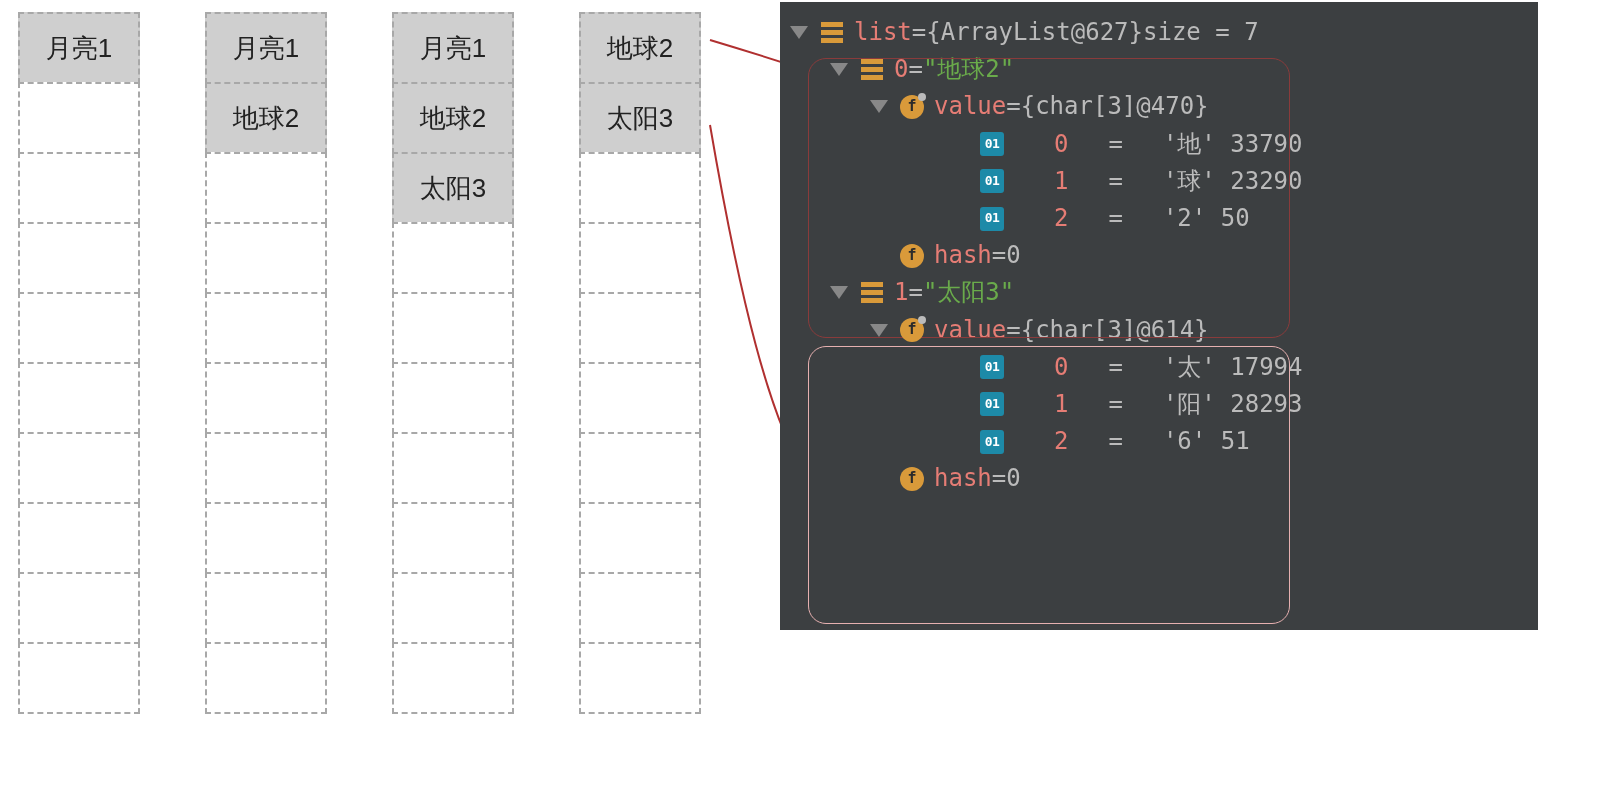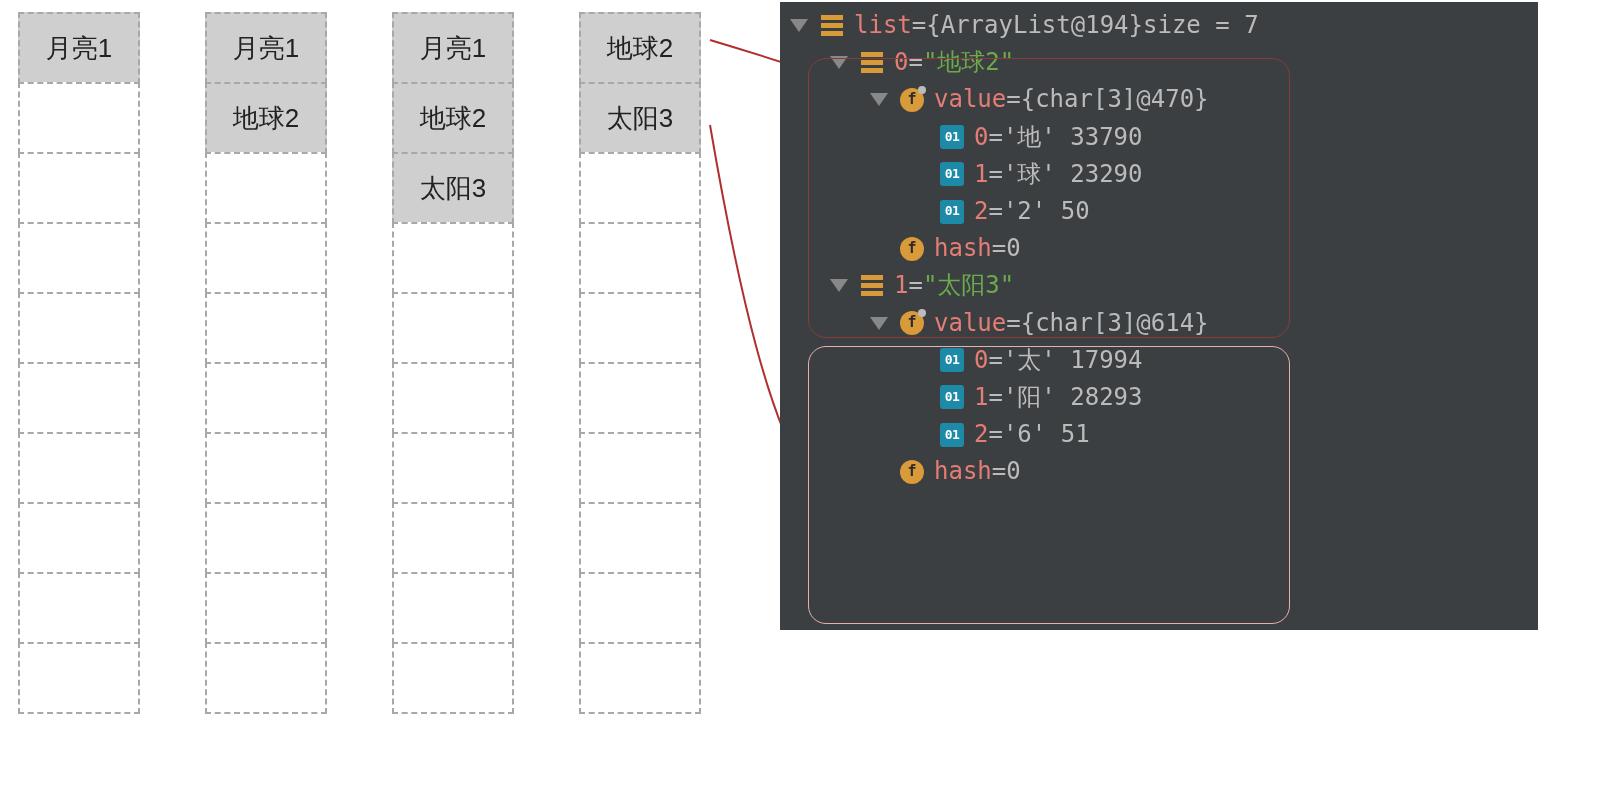--- a/index.html
+++ b/index.html
@@ -48,31 +48,31 @@
   }
 
   
   .debugger {
     position: absolute;
     left: 780px;
     top: 2px;
     width: 758px;
     height: 628px;
     background: #3c3f41;
-    padding: 5px 10px 10px 10px;
+    padding: 12px 10px 10px 10px;
     font-family: Menlo, Consolas, "DejaVu Sans Mono", monospace;
     font-size: 24px;
     color: #bbbbbb;
     line-height: 1.55;
   }
   .node { display: flex; align-items: center; white-space: nowrap; }
   .ind0 { padding-left: 0; }
   .ind1 { padding-left: 40px; }
   .ind2 { padding-left: 80px; }
-  .ind3 { padding-left: 120px; }
+  .ind3 { padding-left: 120px; gap: 40px; }
 
   .tri {
     width: 0; height: 0;
     border-left: 9px solid transparent;
     border-right: 9px solid transparent;
     border-top: 13px solid #888;
     margin-right: 12px;
     flex-shrink: 0;
   }
   .tri-space { width: 30px; flex-shrink: 0; }
@@ -168,21 +168,21 @@
 
   <div class="node ind0">
     <span class="tri"></span>
     <span class="ico ico-list">
         <span></span>
         <span></span>
         <span></span>
       </span>
     <span class="c-name">list</span>
     <span class="c-val"> = </span>
-    <span class="c-val">{ArrayList@194} </span>
+    <span class="c-val">{ArrayList@627} </span>
     <span class="c-size"> size = 7</span>
   </div>
 
   <div class="node ind1">
     <span class="tri"></span>
     <span class="ico ico-list">
         <span></span>
         <span></span>
         <span></span>
       </span>

